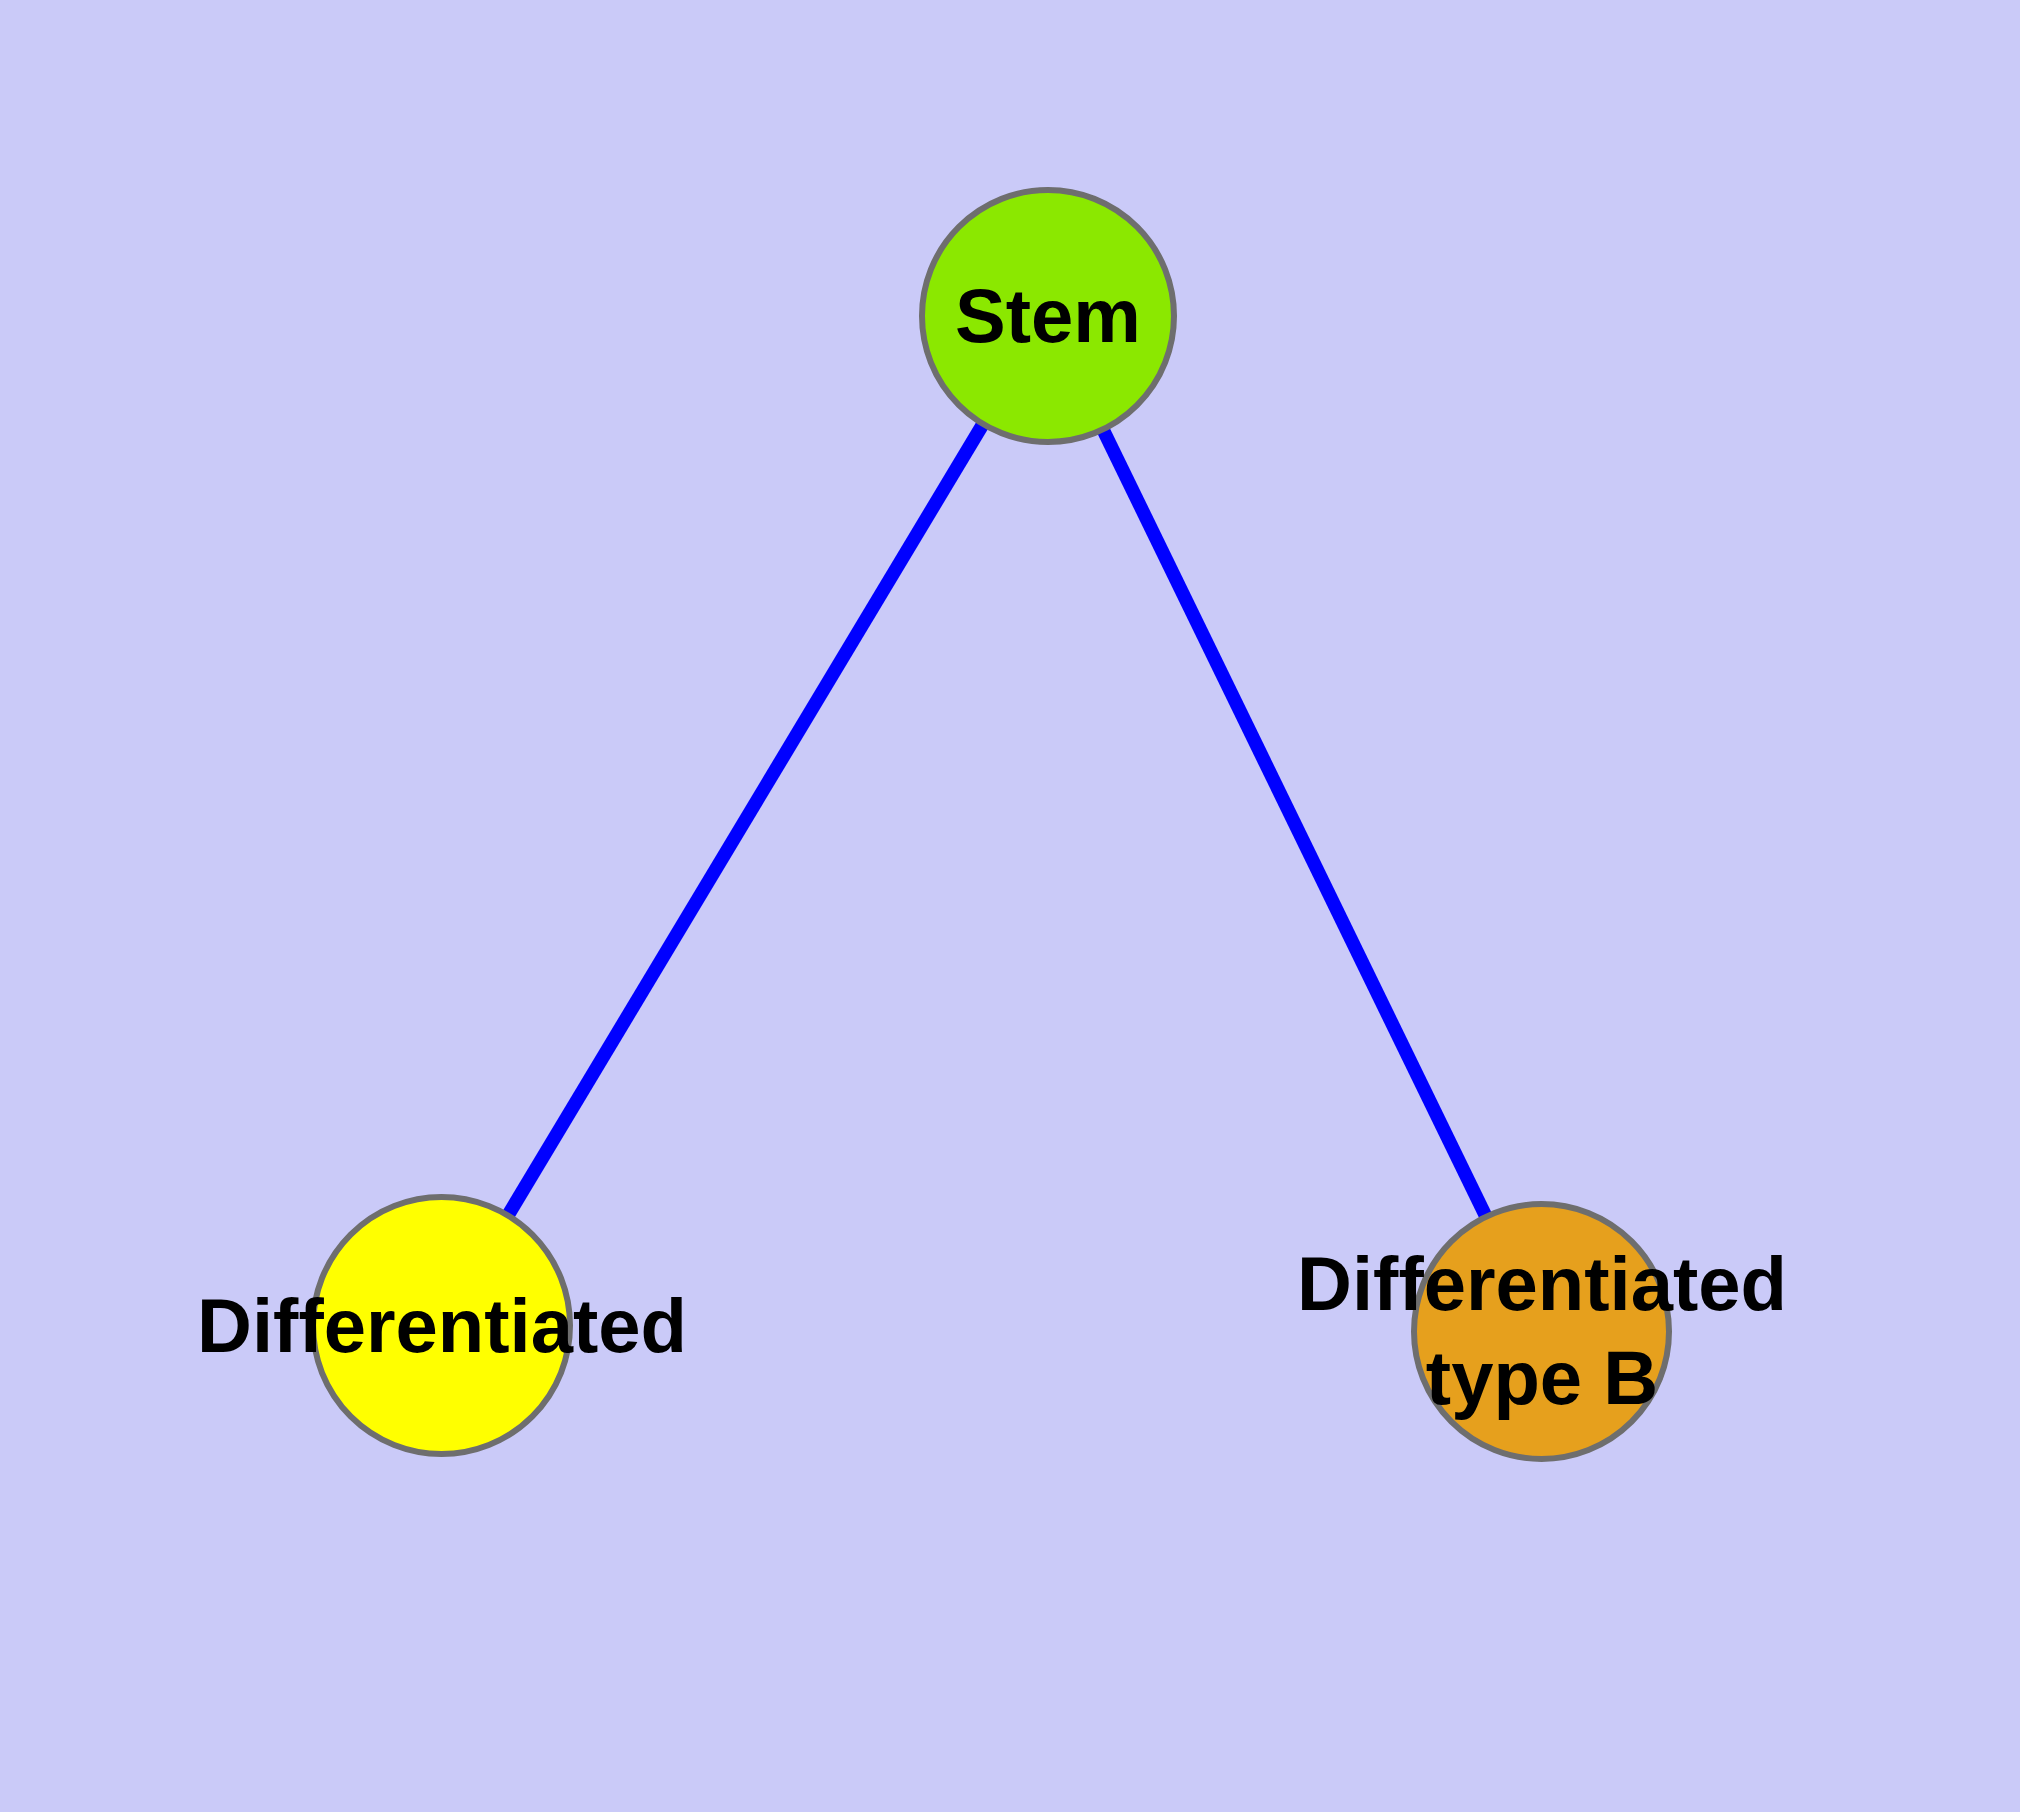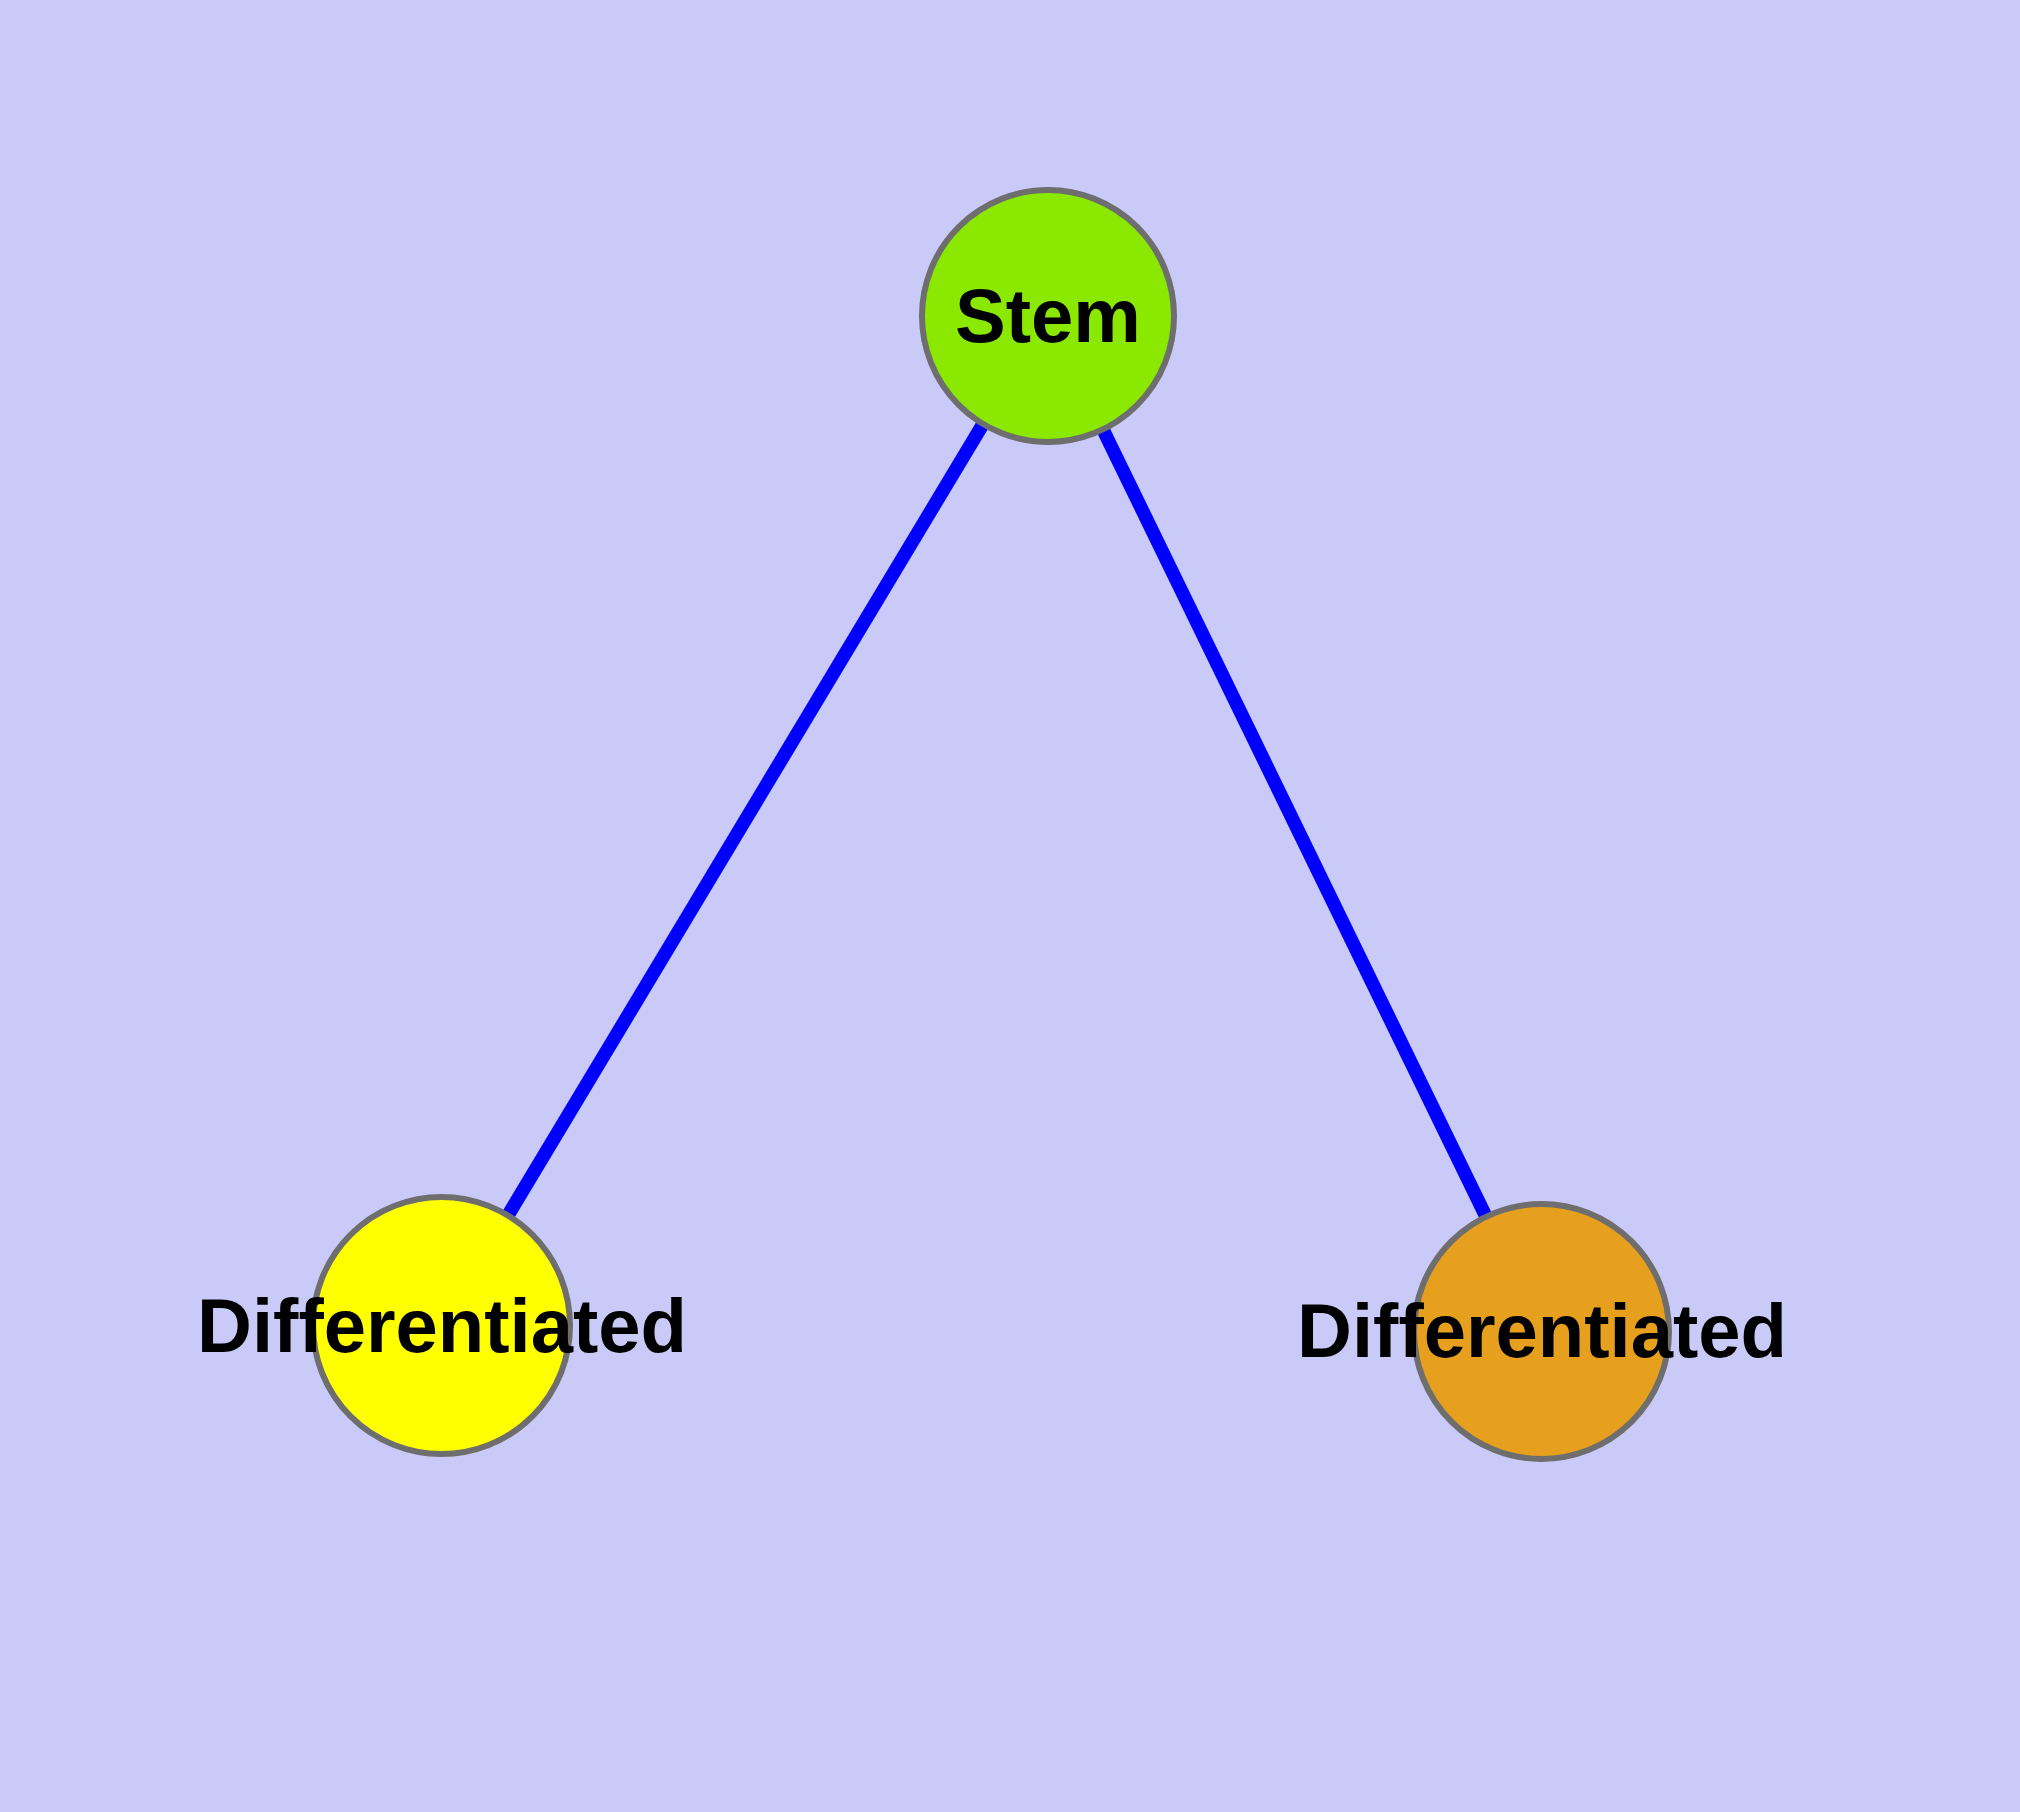--- a/index.html
+++ b/index.html
@@ -59,16 +59,17 @@
   <div class="node-label" style="left: 1048px; top: 316px; color: rgb(0, 0, 0);">
     <span class="label-line">Stem</span>
   </div>
 
   <div class="node-label" style="left: 442px; top: 1326px; color: rgb(0, 0, 0);">
     <span class="label-line">Differentiated</span>
   </div>
 
   <div class="node-label" style="left: 1542px; top: 1331px; color: rgb(0, 0, 0);">
     <span class="label-line">Differentiated</span>
+    <span class="label-line">type B</span>
   </div>
 
 </div>
 
 
 </body></html>

